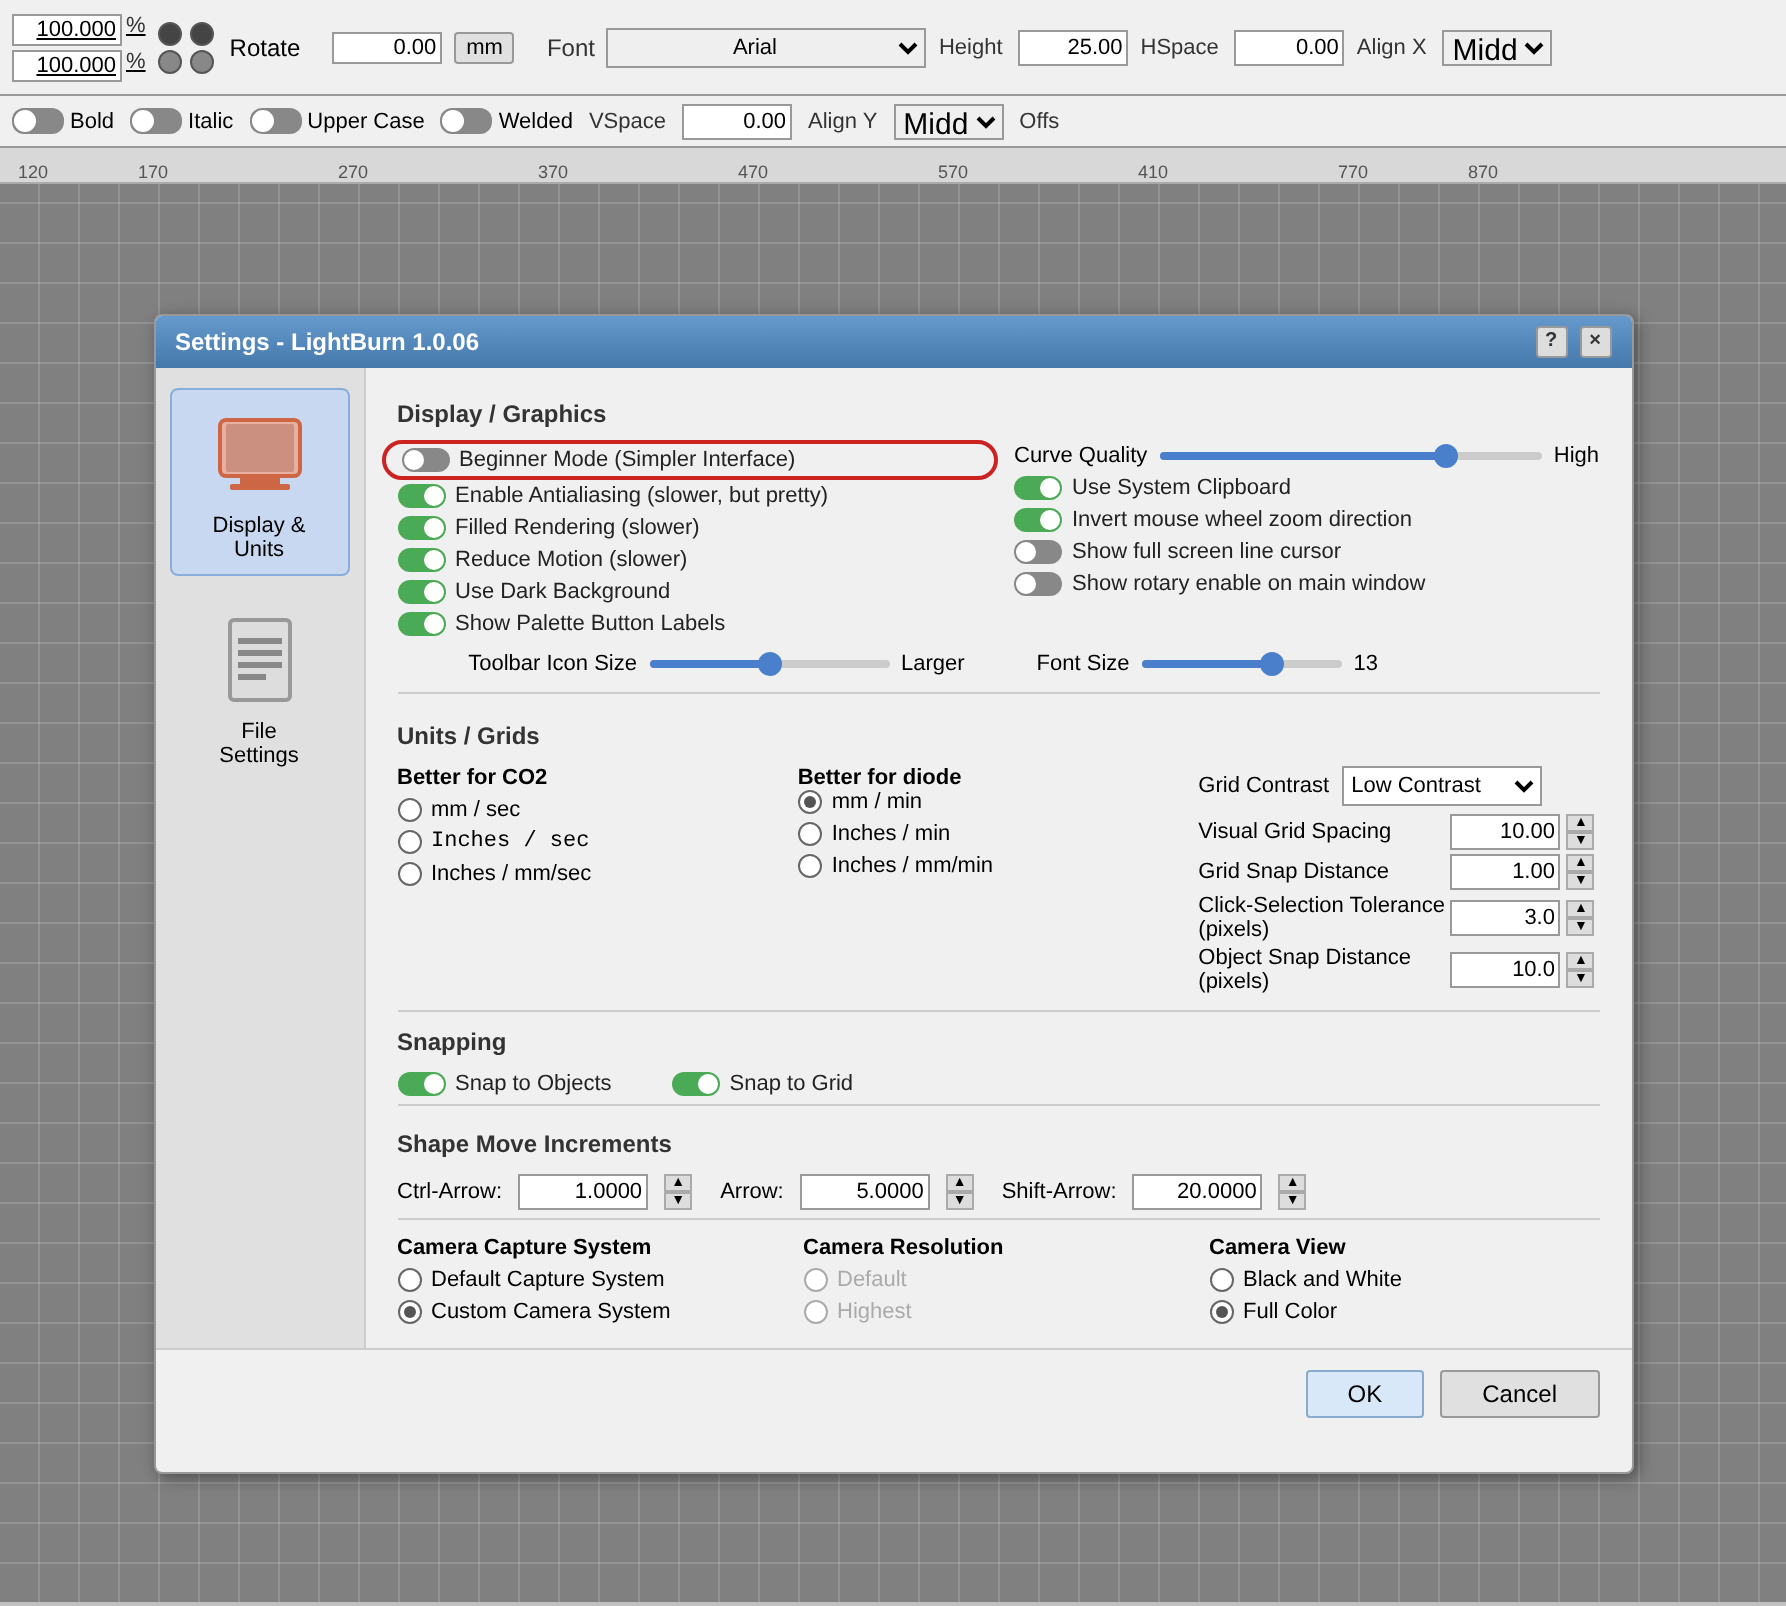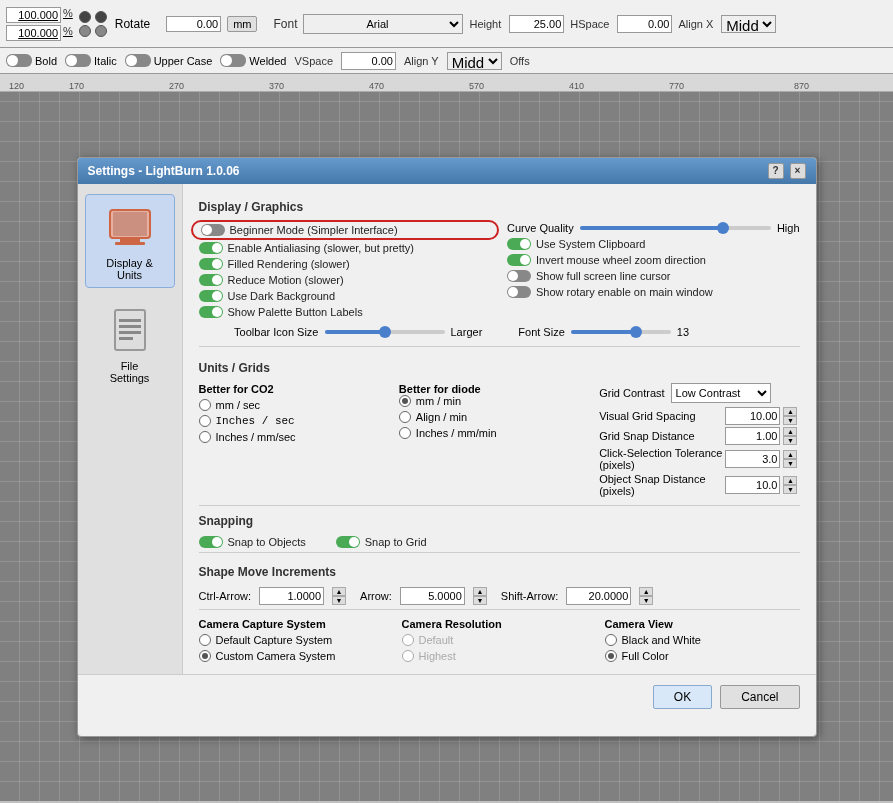--- a/index.html
+++ b/index.html
@@ -519,21 +519,21 @@
 <div class="ruler-container">
   <div class="ruler-tick-container">
     <span class="ruler-num-el" style="left:5px">120</span>
     <span class="ruler-num-el" style="left:65px">170</span>
     <span class="ruler-num-el" style="left:165px">270</span>
     <span class="ruler-num-el" style="left:265px">370</span>
     <span class="ruler-num-el" style="left:365px">470</span>
     <span class="ruler-num-el" style="left:465px">570</span>
     <span class="ruler-num-el" style="left:565px">410</span>
     <span class="ruler-num-el" style="left:665px">770</span>
-    <span class="ruler-num-el" style="left:790px">870</span>
+    <span class="ruler-num-el" style="left:730px">870</span>
   </div>
 </div>
 
 <div class="workspace">
   <div class="canvas-area"></div>
 
   <div class="dialog-overlay">
     <div class="dialog">
 
       <div class="dialog-titlebar">
@@ -675,21 +675,21 @@
               </div>
 
               <div>
                 <div style="font-size:11px;font-weight:bold;margin-bottom:0;">Better for diode</div>
                 <div class="radio-item">
                   <div class="radio-circle selected"></div>
                   <span>mm / min</span>
                 </div>
                 <div class="radio-item" style="margin-top:4px;">
                   <div class="radio-circle"></div>
-                  <span>Align / min</span>
+                  <span>Inches / min</span>
                 </div>
                 <div class="radio-item" style="margin-top:4px;">
                   <div class="radio-circle"></div>
                   <span>Inches / mm/min</span>
                 </div>
               </div>
 
               <div>
                 <div style="display:flex;align-items:center;gap:6px;margin-bottom:4px;">
                   <span style="font-size:11px;">Grid Contrast</span>

